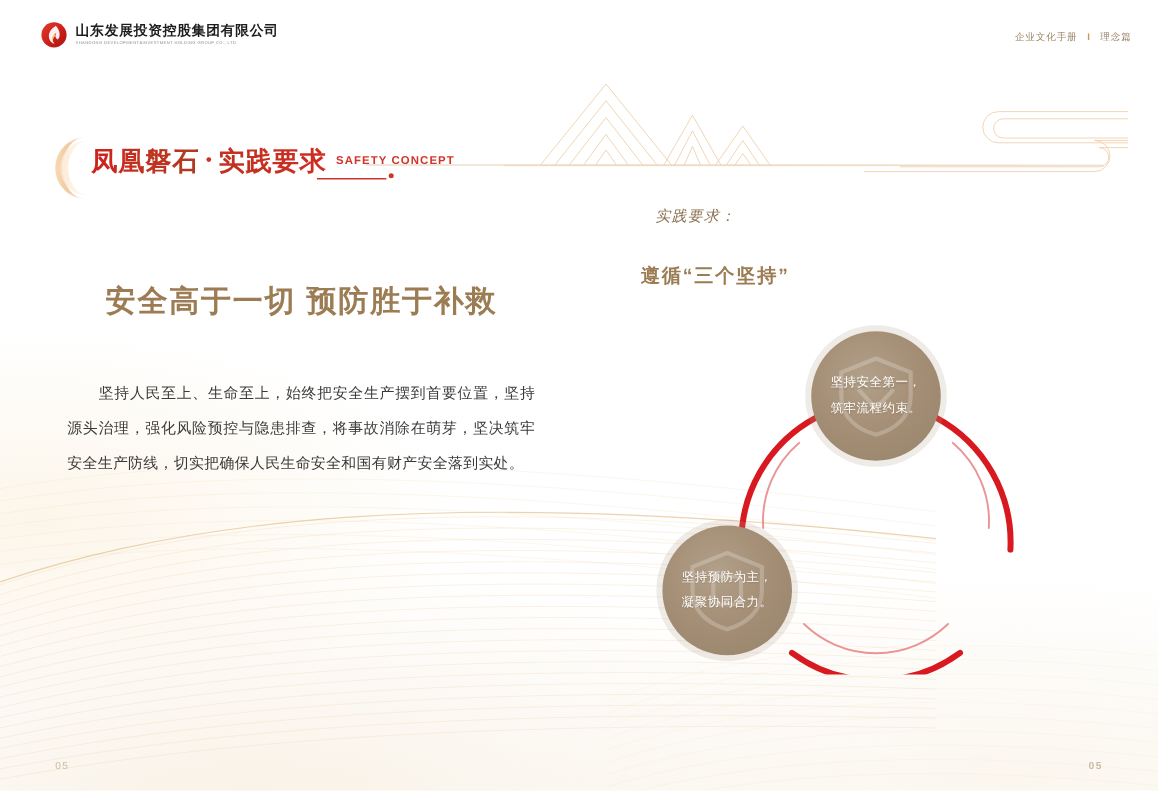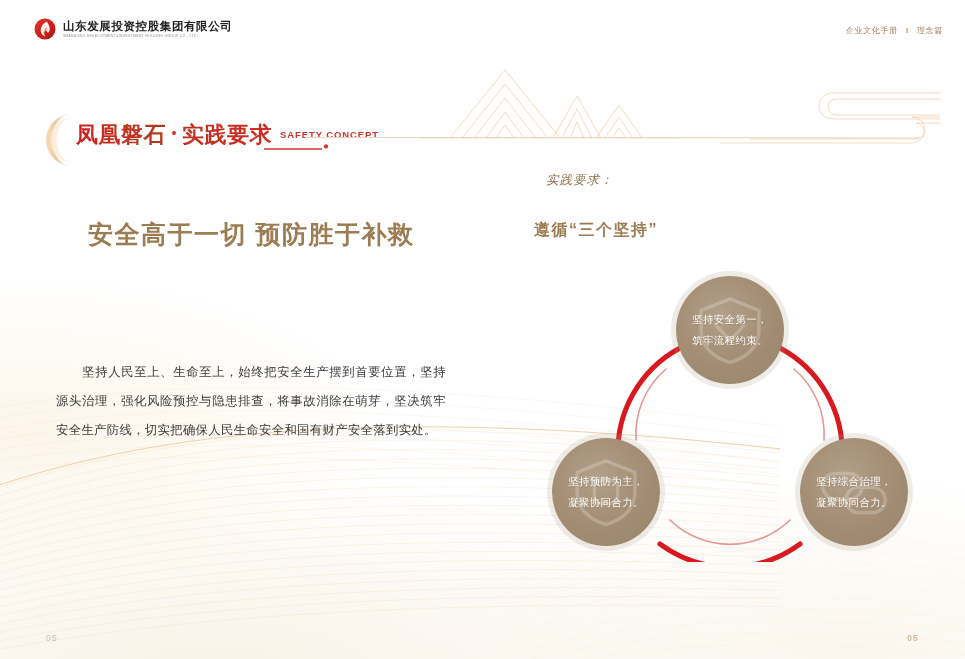--- a/index.html
+++ b/index.html
@@ -70,28 +70,28 @@
   .badge-en {
     font-size:9.5px; font-weight:bold; color:#d0342a; letter-spacing:.9px;
     margin-left:8px; position:relative; top:-1px;
   }
   .badge-underline { position:absolute; left:222px; top:32px; width:66px; height:9px; }
   .badge-rule { position:absolute; left:305px; top:137px; width:614px; height:1px;
     background:linear-gradient(90deg,#e7d6bd 0%, #ead9c0 55%, #f4e9d9 100%); }
 
   
   .headline {
-    position:absolute; left:88px; top:218px;
+    position:absolute; left:88px; top:234px;
     font-size:25px; font-weight:bold; letter-spacing:1.5px;
     color:#9c7c53; white-space:nowrap;
   }
   .paragraph {
     position:absolute; left:56px; top:314px; width:390px;
     font-size:12.4px; line-height:29px; color:#3a3a3a;
-    letter-spacing:.3px; text-align:justify;margin-top:44px;
+    letter-spacing:.3px; text-align:justify;
   }
   .paragraph .indent { display:inline-block; width:26px; }
 
   
   .req-label {
     position:absolute; left:546px; top:172px;
     font-size:12.5px; color:#8d7252; letter-spacing:1px;font-style:italic;
   }
   .req-title {
     position:absolute; left:534px; top:220px;
@@ -308,26 +308,18 @@
 
     <div class="node node-left">
       <svg class="node-icon" viewBox="0 0 64 64">
         <path d="M32,5 L57,15 V32 C57,47 46,56 32,60 C18,56 7,47 7,32 V15 Z" fill="none" stroke="#ffffff" stroke-width="3"></path>
         <rect x="22" y="22" width="20" height="20" rx="4" fill="none" stroke="#ffffff" stroke-width="3"></rect>
       </svg>
       <div class="node-label">坚持预防为主，
 凝聚协同合力。</div>
     </div>
 
-    <div class="node node-right">
-      <svg class="node-icon" viewBox="0 0 64 64">
-        <rect x="5" y="16" width="34" height="22" rx="11" fill="none" stroke="#ffffff" stroke-width="3"></rect>
-        <rect x="25" y="28" width="34" height="22" rx="11" fill="none" stroke="#ffffff" stroke-width="3"></rect>
-      </svg>
-      <div class="node-label">坚持综合治理，
-凝聚协同合力。</div>
-    </div>
   </div>
 
   <div class="pg pg-left">05</div>
   <div class="pg pg-right">05</div>
 
 </div>
 
 </body></html>

